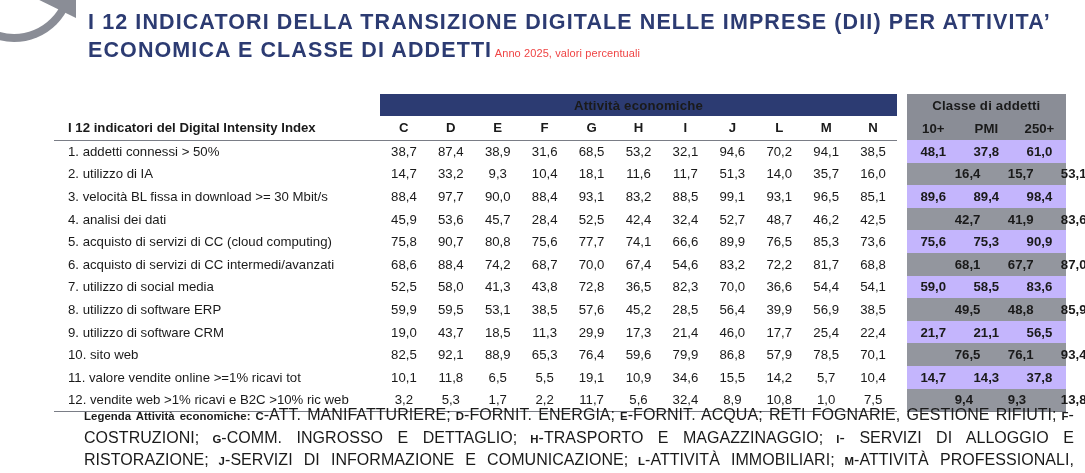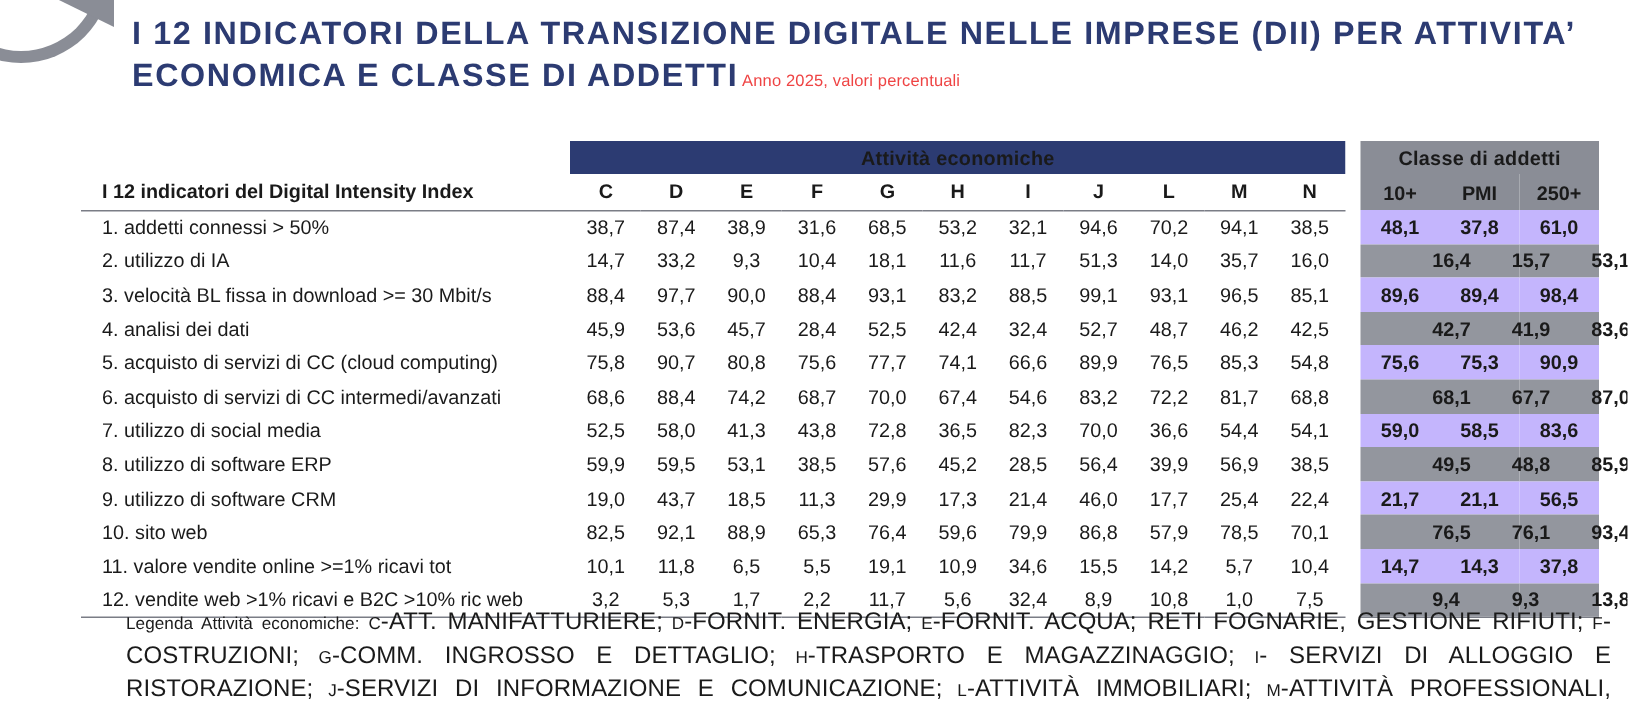--- a/index.html
+++ b/index.html
@@ -158,21 +158,21 @@
   .legend {
     position: absolute;
     left: 84px; top: 404px;
     width: 990px;
     font-size: 11.4px;
     color: #1a1a1a;
     line-height: 1.42;
     text-align: justify;
     letter-spacing: 0.05px;
   }
-  .legend b { font-weight: normal; }
+  .legend b { font-weight: bold; }
   .legend .sc { font-size: 16px; }
 </style>
 </head>
 <body>
 
 <div class="corner-arc"></div>
 <div class="corner-wedge"></div>
 
 <div class="title-block">
   <span class="title-main">I 12 INDICATORI DELLA TRANSIZIONE DIGITALE NELLE IMPRESE (DII) PER ATTIVITA’ ECONOMICA E CLASSE DI ADDETTI</span><span class="title-sub"> Anno 2025, valori percentuali</span>
@@ -301,21 +301,21 @@
           <td class="cell-num">75,8</td>
           <td class="cell-num">90,7</td>
           <td class="cell-num">80,8</td>
           <td class="cell-num">75,6</td>
           <td class="cell-num">77,7</td>
           <td class="cell-num">74,1</td>
           <td class="cell-num">66,6</td>
           <td class="cell-num">89,9</td>
           <td class="cell-num">76,5</td>
           <td class="cell-num">85,3</td>
-          <td class="cell-num">54,8</td>
+          <td class="cell-num">73,6</td>
           <td class="cell-gap"></td>
           <td class="cell-class">75,6</td>
           <td class="cell-class">75,3</td>
           <td class="cell-class">90,9</td>
         </tr>
         <tr class="band-alt">
           <td class="row-label">6. acquisto di servizi di CC intermedi/avanzati</td>
           <td class="cell-num">68,6</td>
           <td class="cell-num">88,4</td>
           <td class="cell-num">74,2</td>

